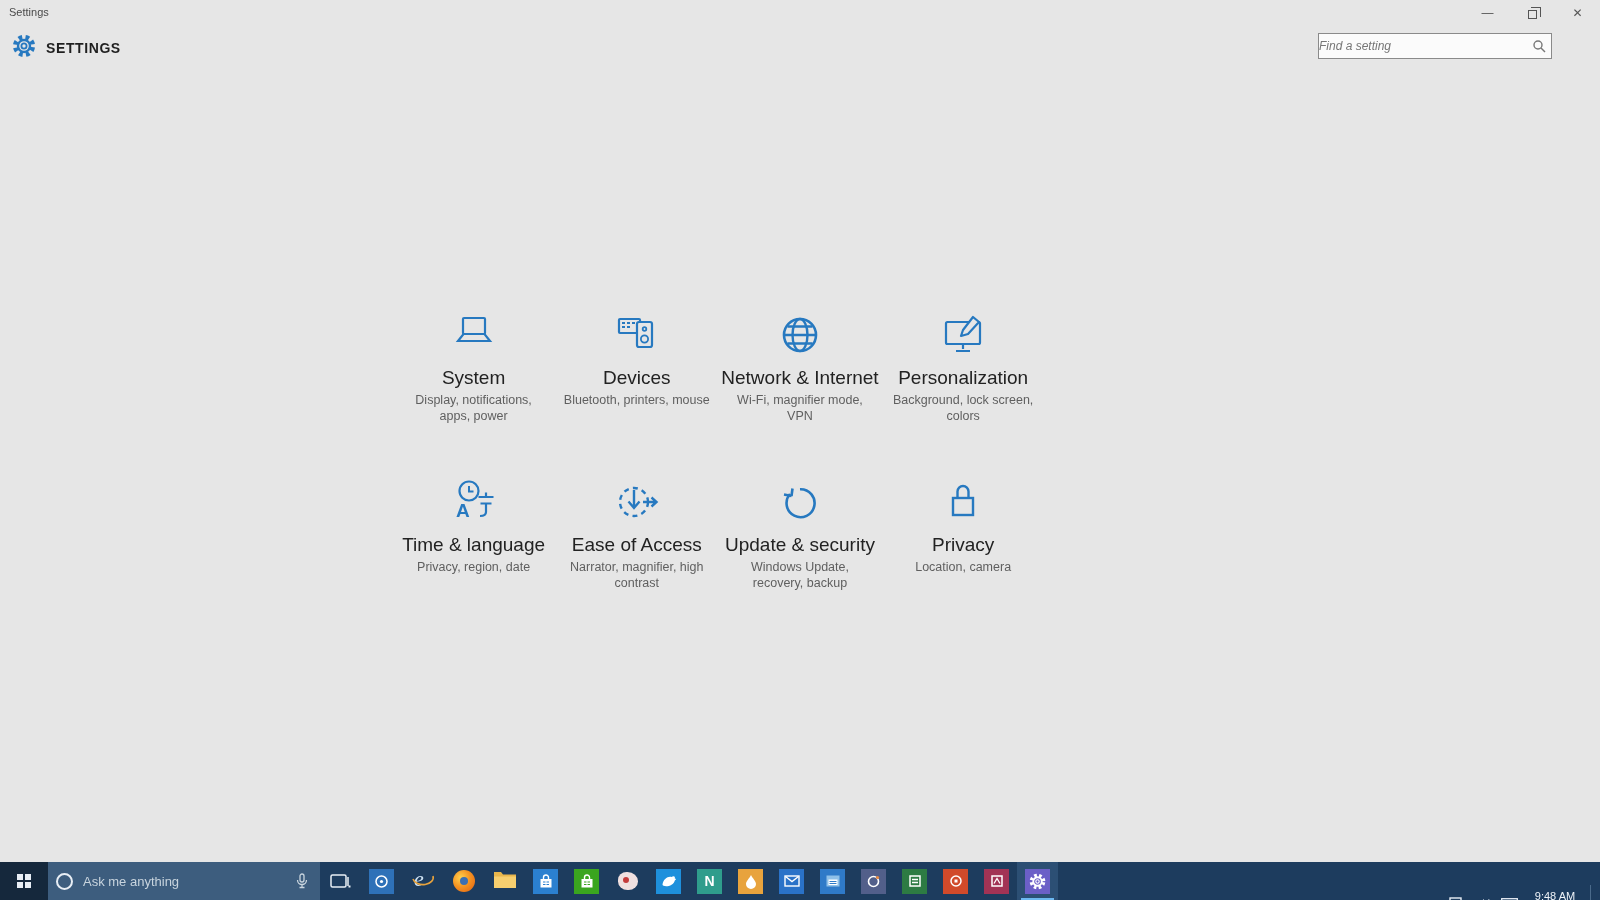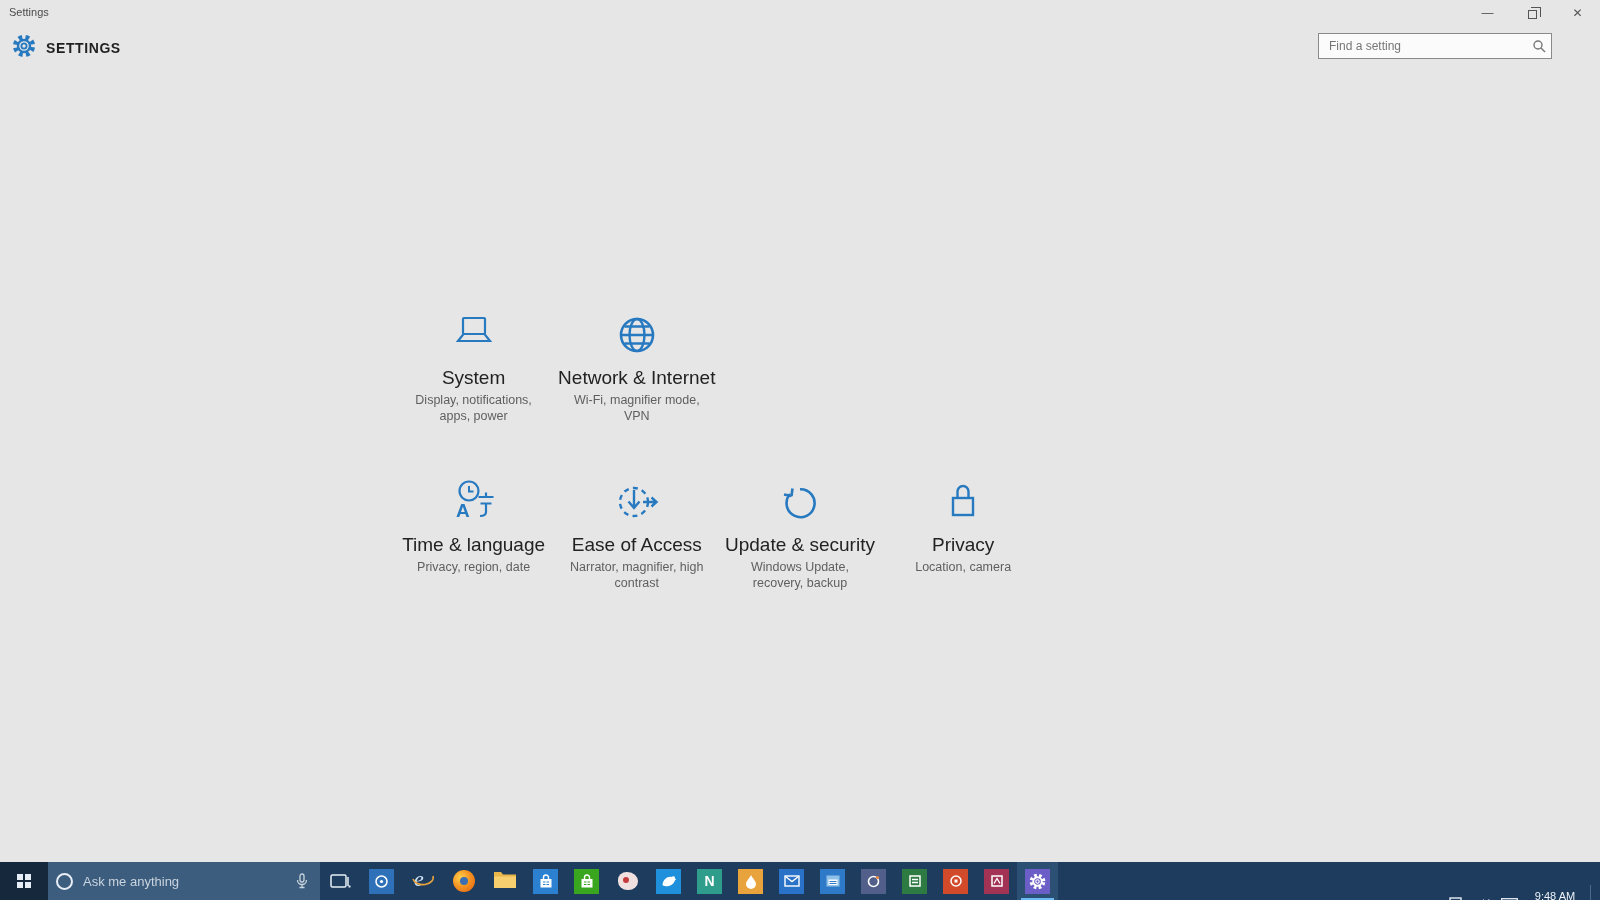--- a/index.html
+++ b/index.html
@@ -16,21 +16,21 @@
   .restore-glyph::before { content:""; position:absolute; left:2px; top:-4px; width:9px; height:9px;
     border:1px solid #555; border-bottom:none; border-left:none; }
 
   
   .app-header { position:absolute; left:0; top:26px; width:1600px; height:50px; }
   .header-left { position:absolute; left:12px; top:8px; display:flex; align-items:center; gap:10px; }
   .header-title { font-size:14px; font-weight:bold; letter-spacing:0.6px; color:#1f1f1f; }
   .find-box { position:absolute; right:48px; top:7px; width:234px; height:26px;
     border:1px solid #8a8a8a; background:#fbfbfb; display:flex; align-items:center; }
   .find-box input { flex:1; border:none; outline:none; background:transparent;
-    font-size:12px; color:#444; padding:0 10px; font-family:"Liberation Sans", sans-serif; }
+    font-size:12px; color:#444; padding:0 0; font-family:"Liberation Sans", sans-serif;font-style:italic; }
   .find-box input::placeholder { color:#767676; }
   .find-mag { width:24px; display:flex; align-items:center; justify-content:center; }
 
   
   .grid { position:absolute; left:50%; transform:translateX(-50%); top:302px; width:816px; }
   .grid-row { display:flex; }
   .grid-row + .grid-row { margin-top:44px; }
   .tile { width:163.2px; display:flex; flex-direction:column; align-items:center;
     text-align:center; cursor:default; }
   .tile-icon { height:56px; display:flex; align-items:flex-end; justify-content:center; }
@@ -115,27 +115,51 @@
           <rect x="13" y="8" width="22" height="16" rx="1" fill="none" stroke="#2779c0" stroke-width="2.2"></rect>
           <path d="M8 31 h32 l-5.5 -7 h-21 z" fill="none" stroke="#2779c0" stroke-width="2.2"></path>
         </svg>
       </div>
       <div class="tile-title">System</div>
       <div class="tile-sub">Display, notifications, apps, power</div>
     </div>
     <div class="tile">
       <div class="tile-icon">
         <svg width="48" height="48" viewBox="0 0 48 48">
+          <rect x="6" y="9" width="21" height="14" rx="1" fill="none" stroke="#2779c0" stroke-width="2.2"></rect>
+          <path d="M9 13 h3 M14 13 h3 M19 13 h3 M9 17 h3 M14 17 h3" stroke="#2779c0" stroke-width="2"></path>
+          <rect x="24" y="12" width="15" height="25" rx="2" fill="#e6e6e6" stroke="#2779c0" stroke-width="2.2"></rect>
+          <circle cx="31.5" cy="19" r="1.8" fill="none" stroke="#2779c0" stroke-width="1.8"></circle>
+          <circle cx="31.5" cy="29" r="3.6" fill="none" stroke="#2779c0" stroke-width="1.8"></circle>
+        </svg>
+      </div>
+      <div class="tile-title">Devices</div>
+      <div class="tile-sub">Bluetooth, printers, mouse</div>
+    </div>
+    <div class="tile">
+      <div class="tile-icon">
+        <svg width="48" height="48" viewBox="0 0 48 48">
           <circle cx="24" cy="25" r="16" fill="none" stroke="#2779c0" stroke-width="2.6"></circle>
           <ellipse cx="24" cy="25" rx="7.5" ry="16" fill="none" stroke="#2779c0" stroke-width="2.4"></ellipse>
           <path d="M8.5 25 h31 M11.5 16.5 h25 M11.5 33.5 h25" stroke="#2779c0" stroke-width="2.4" fill="none"></path>
         </svg>
       </div>
       <div class="tile-title">Network &amp; Internet</div>
       <div class="tile-sub">Wi-Fi, magnifier mode, VPN</div>
+    </div>
+    <div class="tile">
+      <div class="tile-icon">
+        <svg width="48" height="48" viewBox="0 0 48 48">
+          <rect x="7" y="12" width="34" height="22" rx="1.5" fill="none" stroke="#2779c0" stroke-width="2.2"></rect>
+          <path d="M24 34 v5 M17 41 h14" stroke="#2779c0" stroke-width="2.2" fill="none"></path>
+          <path d="M24 20 L34 7 l6 5 L29 24 l-7 2 z" fill="#e6e6e6" stroke="#2779c0" stroke-width="2.2" stroke-linejoin="round"></path>
+        </svg>
+      </div>
+      <div class="tile-title">Personalization</div>
+      <div class="tile-sub">Background, lock screen, colors</div>
     </div>
   </div>
 
   <div class="grid-row">
     <div class="tile">
       <div class="tile-icon">
         <svg width="48" height="48" viewBox="0 0 48 48">
           <circle cx="19" cy="14" r="9.5" fill="none" stroke="#2779c0" stroke-width="2.2"></circle>
           <path d="M19 9 v5.5 h4.5" fill="none" stroke="#2779c0" stroke-width="2"></path>
           <text x="6" y="40" font-size="19" font-weight="bold" fill="#2779c0" font-family="Liberation Sans, sans-serif">A</text>

